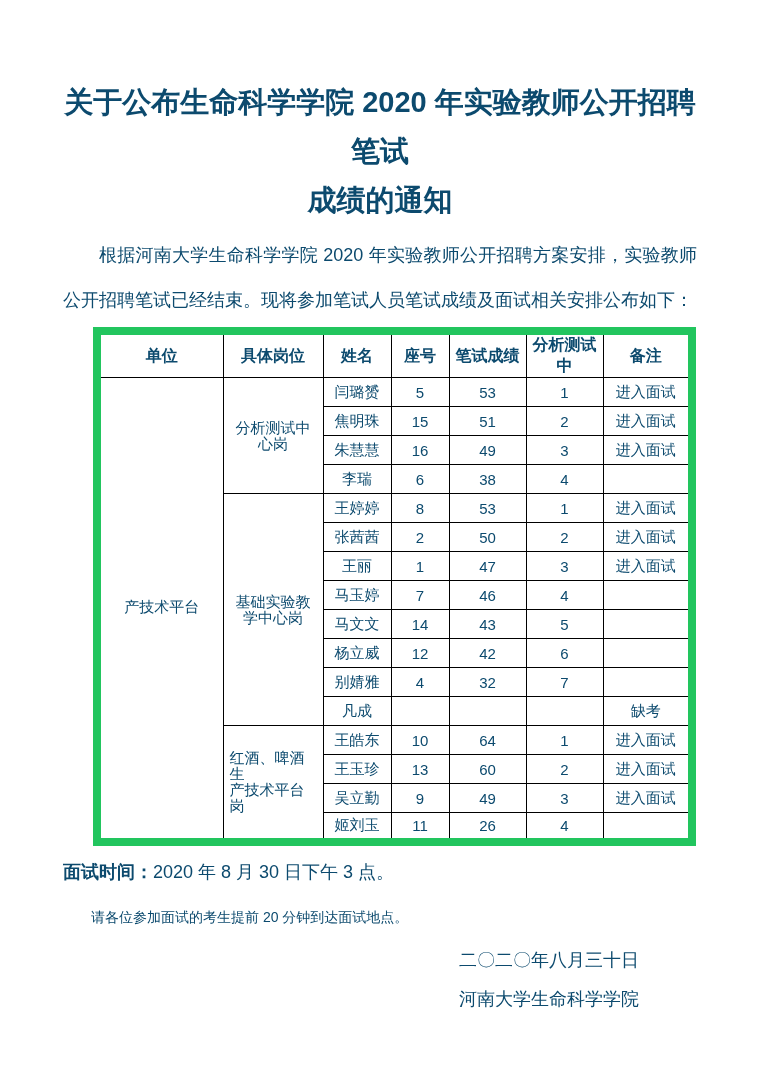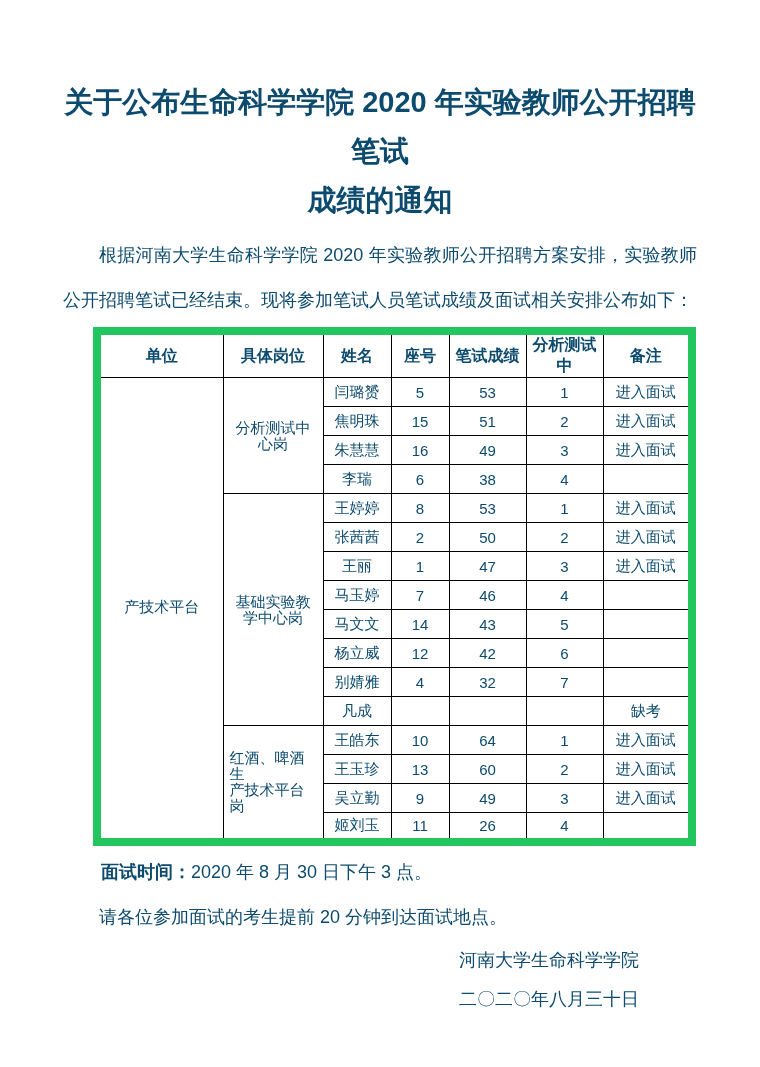--- a/index.html
+++ b/index.html
@@ -56,24 +56,24 @@
     padding: 0 6px;
     margin-top: 30px;
   }
   .score-table td.pos-left { text-align: left; }
   .footer-block { margin-top: 4px; }
   .meta-line {
     margin: 0;
     font-size: 18px;
     line-height: 45px;
   }
-  .meta-line .lbl { font-weight: bold; margin-left: 38px; }
+  .meta-line .lbl { font-weight: bold; }
   .note-line {
     margin: 0;
-    font-size: 18px;
+    font-size: 14px;
     line-height: 44px;
     text-indent: 2em;
   }
   .signature {
     text-align: right;
     padding-right: 58px;
     font-size: 18px;
     line-height: 39px;
     margin-top: 2px;
   }
@@ -231,18 +231,18 @@
           <td>4</td>
           <td></td>
         </tr>
       </tbody>
   </table>
 
   <div class="footer-block">
     <p class="meta-line"><span class="lbl">面试时间：</span><span>2020 年 8 月 30 日下午 3 点。</span></p>
     <p class="note-line">请各位参加面试的考生提前 20 分钟到达面试地点。</p>
     <div class="signature">
+      <p>二〇二〇年八月三十日</p>
       <p>河南大学生命科学学院</p>
-      <p>二〇二〇年八月三十日</p>
     </div>
   </div>
 
 </div>
 
 </body></html>

